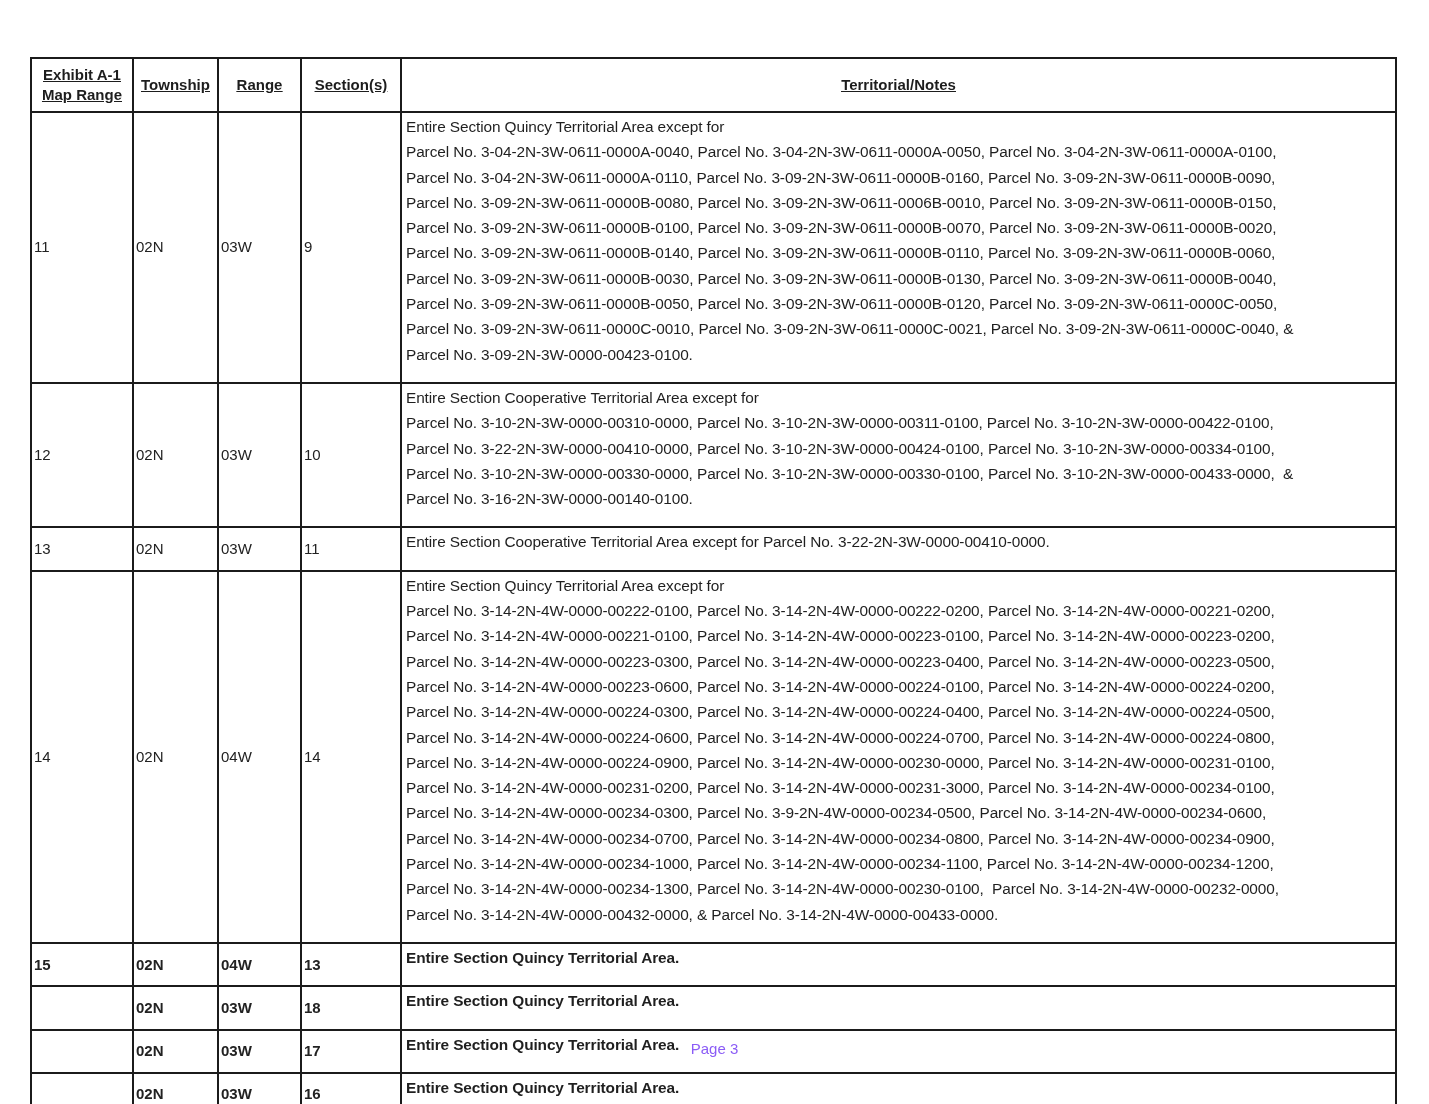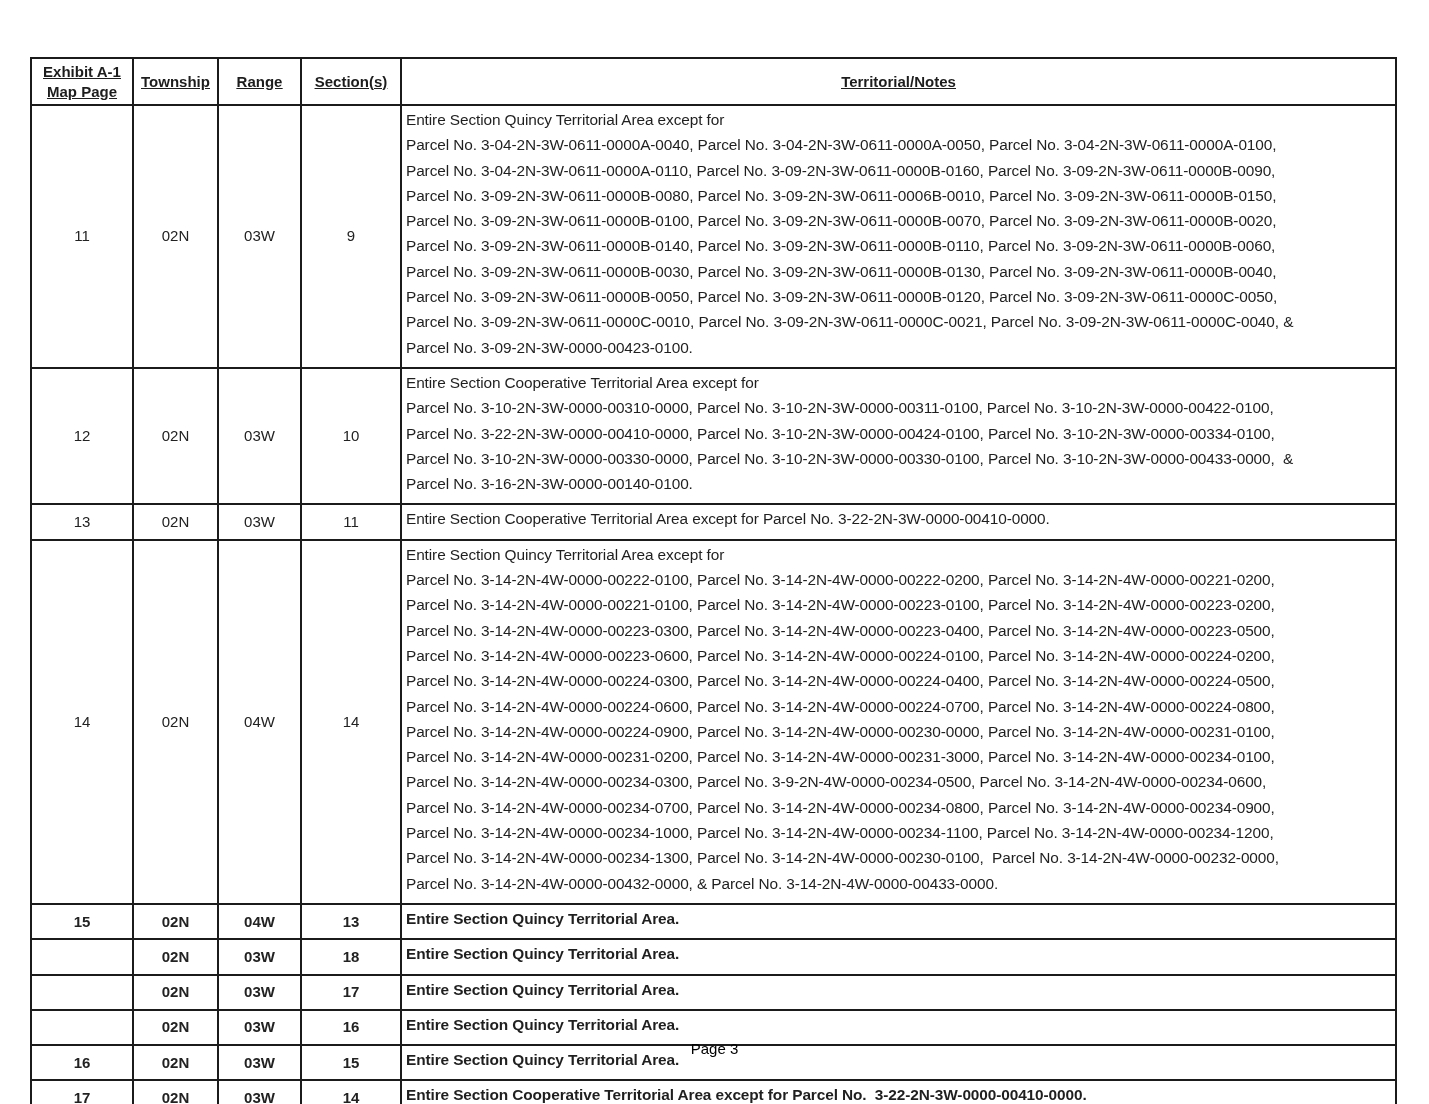--- a/index.html
+++ b/index.html
@@ -19,58 +19,58 @@
   col.c-twn{width:85px;}
   col.c-rng{width:83px;}
   col.c-sec{width:100px;}
   col.c-dsc{width:995px;}
   th{
     font-size:15px;font-weight:bold;text-align:center;vertical-align:middle;
     padding:2px 1px;line-height:20px;
   }
   th .hdr-txt{text-decoration:underline;}
   td.val{
-    font-size:15px;text-align:center;vertical-align:middle;padding:0 2px;
+    font-size:15px;text-align:left;vertical-align:middle;padding:0 2px;
     line-height:18px;color:#222;
   }
   td.desc{
-    vertical-align:top;padding:1px 2px 7px 4px;
+    vertical-align:top;padding:1px 2px 15px 4px;
   }
   td.desc.single{vertical-align:middle;}
   .dl{
     font-size:15.4px;line-height:25.3px;white-space:pre;letter-spacing:-0.1px;
     color:#1f1f1f;
   }
-  tr.h-hdr{height:47px;text-decoration:underline;}
+  tr.h-hdr{height:54px;text-decoration:underline;}
   tr.h-r0{height:258px;}
   tr.h-r1{height:129px;}
   tr.h-r2{height:26px;}
   tr.h-r3{height:355px;}
   tr.h-s{height:26px;font-weight:bold;}
   .page-footer{
     position:absolute;left:0;top:1040px;width:1429px;text-align:center;
-    font-size:15px;color:#000000;
+    font-size:15px;color:#8b5cf6;
   }
 </style>
 </head>
 <body>
 
 <table class="doc-table">
   <colgroup>
     <col class="c-map">
       <col class="c-twn">
       <col class="c-rng">
       <col class="c-sec">
       <col class="c-dsc">
   </colgroup>
   <thead>
     <tr class="h-hdr">
       <th>
         <div class="hdr-txt">Exhibit A-1</div>
-        <div class="hdr-txt">Map Page</div>
+        <div class="hdr-txt">Map Range</div>
       </th>
       <th><span class="hdr-txt">Township</span></th>
       <th><span class="hdr-txt">Range</span></th>
       <th><span class="hdr-txt">Section(s)</span></th>
       <th><span class="hdr-txt">Territorial/Notes</span></th>
     </tr>
   </thead>
   <tbody>
 
     <tr class="h-r0">

